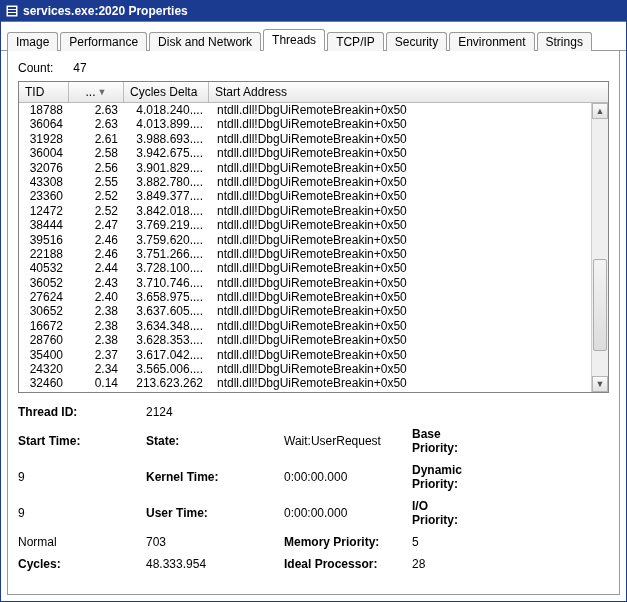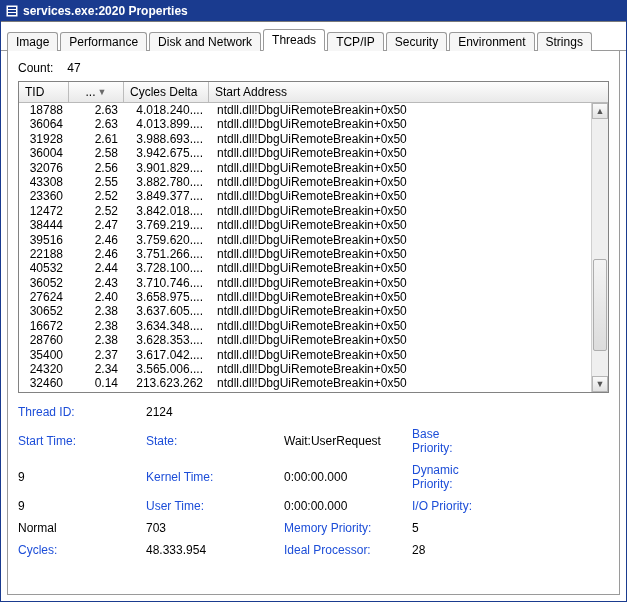--- a/index.html
+++ b/index.html
@@ -80,21 +80,21 @@
     border: 1px solid #9a9a9a;
     border-top: none;
     padding: 10px 10px 6px 10px;
     box-sizing: border-box;
     display: flex;
     flex-direction: column;
     overflow: hidden;
   }
   .countrow {
     display: flex;
-    gap: 14px;
+    gap: 20px;
     margin-bottom: 6px;
     font-size: 12px;
   }
   
   .listwrap {
     border: 1px solid #828282;
     flex: 0 0 auto;
     height: 310px;
     display: flex;
     flex-direction: column;
@@ -179,21 +179,21 @@
   
   .details {
     margin-top: 12px;
     display: grid;
     grid-template-columns: 120px 130px 120px 60px;
     row-gap: 8px;
     column-gap: 8px;
     font-size: 12px;
     align-items: center;
   }
-  .details .lbl { color: #1d4ed8; }
+  .details .lbl { color: #000000; font-weight: bold; }
   .details .val { color: #000; }
 </style>
 </head>
 <body>
 
 <div class="window">
   <div class="titlebar">
     <span class="sysicon">
       <svg width="14" height="14" viewBox="0 0 14 14">
         <rect x="1" y="1" width="12" height="12" fill="#fff" stroke="#1a3b8f"></rect>

